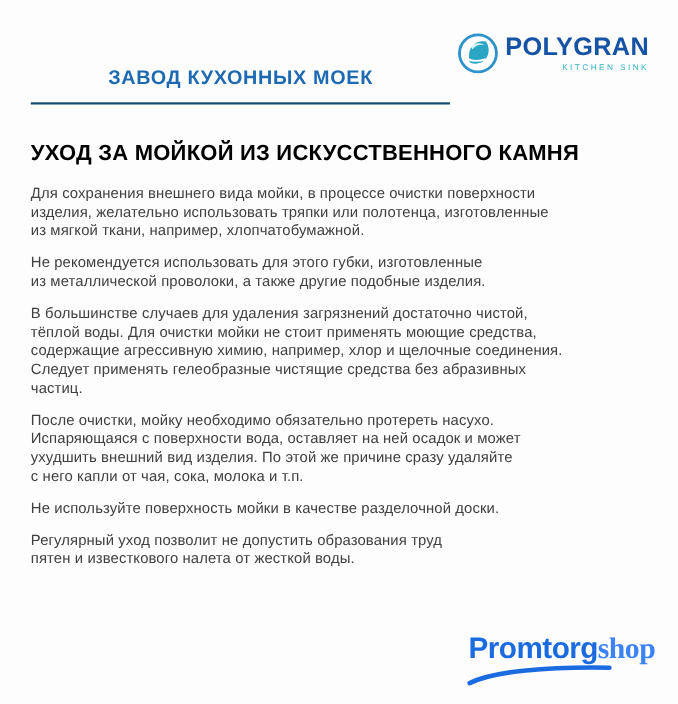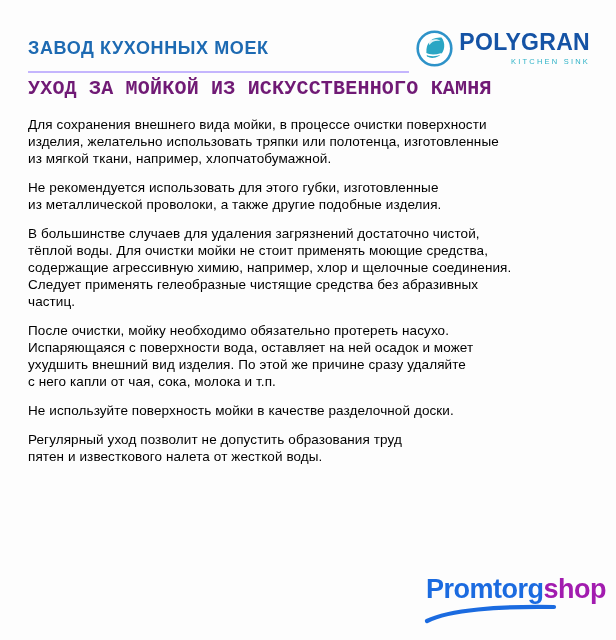--- a/index.html
+++ b/index.html
@@ -18,23 +18,24 @@
   }
 
   
   .header {
     display: flex;
     align-items: flex-start;
     padding: 30px 26px 0 28px;
   }
   .header-left {
     width: 409px;
-    text-align: left;
+    text-align: center;
     padding-bottom: 12px;
-    border-bottom: 2px solid #c4b5fd;
+    border-bottom: 2px solid #0c4a6e;
+    margin-top: 22px;
   }
   .factory-title {
     font-size: 18px;
     font-weight: 700;
     letter-spacing: 0.6px;
     color: #1d6ab2;
     padding-top: 8px;
     white-space: nowrap;
   }
   .brand {
@@ -58,55 +59,54 @@
     letter-spacing: 2.2px;
     color: #2fb3c7;
     margin-top: 3px;
   }
 
   
   .doc {
     padding: 0 28px;
   }
   .doc-title {
-    margin-top: 4px;
+    margin-top: 33px;
     font-size: 20px;
     font-weight: 700;
     letter-spacing: 0.2px;
-    color: #701a75;
+    color: #000000;
     white-space: nowrap;
-    font-family: Liberation Mono, monospace;
   }
   .doc-paragraphs { margin-top: 16px; }
   .doc-paragraphs p {
     font-size: 13.5px;
     line-height: 17px;
     letter-spacing: 0.1px;
-    color: #000000;
+    color: #404040;
     margin-bottom: 12px;
     white-space: pre-line;
   }
 
   
   .footer-logo {
     position: absolute;
     left: 422px;
     top: 574px;
     background: #fdfdfd;
     padding: 2px 4px 0 4px;
     line-height: 1;
   }
   .footer-logo .wordmark {
     font-size: 27px;
     font-weight: 700;
     letter-spacing: -0.5px;
     white-space: nowrap;
   }
   .footer-logo .part1 { color: #1b6be0; }
-  .footer-logo .part2 { color: #a21caf; }
+  .footer-logo .part2 { color: #3b82f6; font-family: Liberation Serif, serif; }
   .footer-swoosh { display: block; margin-top: -1px; margin-left: -2px; }
 </style>
 </head>
 <body>
 
 <div class="page">
 
   <div class="header">
     <div class="header-left">
       <div class="factory-title">ЗАВОД КУХОННЫХ МОЕК</div>

